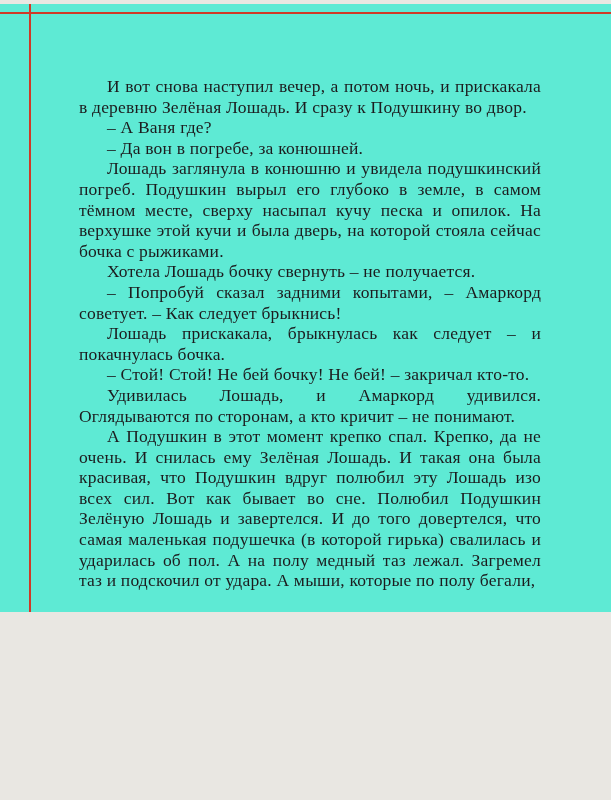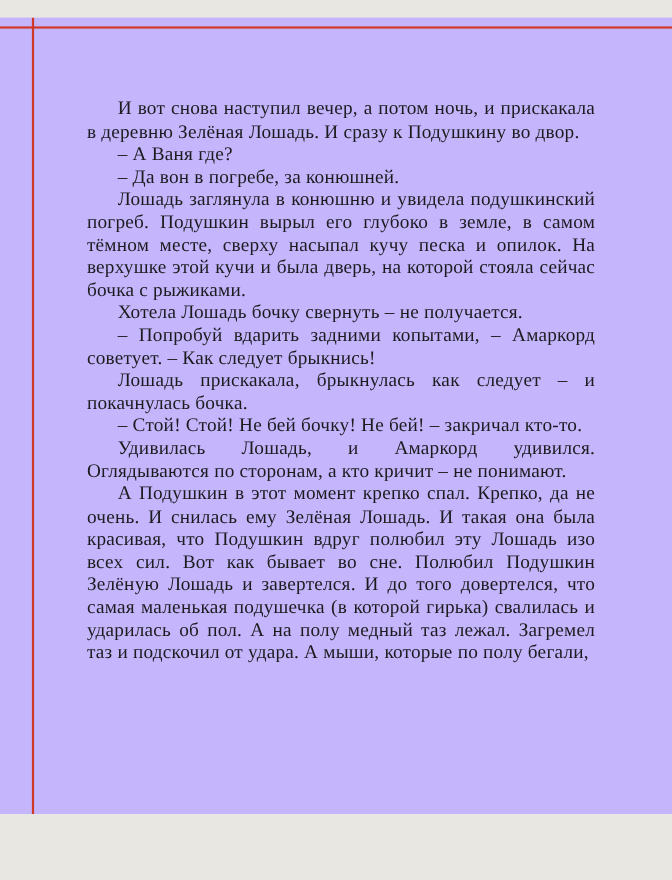--- a/index.html
+++ b/index.html
@@ -4,23 +4,23 @@
 <style>
   html, body {
     margin: 0;
     padding: 0;
     background: #e9e7e2;
     font-family: "Liberation Serif", "DejaVu Serif", serif;
   }
   .book-page {
     position: relative;
     width: 611px;
-    height: 724px;
-    margin: 16px auto;
-    background: #c4b5fd;
+    height: 608px;
+    margin: 4px auto;
+    background: #5eead4;
     overflow: hidden;
     box-sizing: border-box;
   }
   
   .frame-line-top {
     position: absolute;
     top: 8px;
     left: 0;
     width: 100%;
     height: 2px;
@@ -69,21 +69,21 @@
 
   <div class="frame-line-top"></div>
   <div class="frame-line-left"></div>
 
   <div class="story-text">
     <p>И вот снова наступил вечер, а потом ночь, и прискакала в деревню Зелёная Лошадь. И сразу к Подушкину во двор.</p>
     <p>– А Ваня где?</p>
     <p>– Да вон в погребе, за конюшней.</p>
     <p>Лошадь заглянула в конюшню и увидела подушкинский погреб. Подушкин вырыл его глубоко в земле, в самом тёмном месте, сверху насыпал кучу песка и опилок. На верхушке этой кучи и была дверь, на которой стояла сейчас бочка с рыжиками.</p>
     <p>Хотела Лошадь бочку свернуть – не получается.</p>
-    <p>– Попробуй вдарить задними копытами, – Амаркорд советует. – Как следует брыкнись!</p>
+    <p>– Попробуй сказал задними копытами, – Амаркорд советует. – Как следует брыкнись!</p>
     <p>Лошадь прискакала, брыкнулась как следует – и покачнулась бочка.</p>
     <p>– Стой! Стой! Не бей бочку! Не бей! – закричал кто-то.</p>
     <p>Удивилась Лошадь, и Амаркорд удивился. Оглядываются по сторонам, а кто кричит – не понимают.</p>
     <p>А Подушкин в этот момент крепко спал. Крепко, да не очень. И снилась ему Зелёная Лошадь. И такая она была красивая, что Подушкин вдруг полюбил эту Лошадь изо всех сил. Вот как бывает во сне. Полюбил Подушкин Зелёную Лошадь и завертелся. И до того довертелся, что самая маленькая подушечка (в которой гирька) свалилась и ударилась об пол. А на полу медный таз лежал. Загремел таз и подскочил от удара. А мыши, которые по полу бегали,</p>
   </div>
 
   <div class="page-number">39</div>
 
 </div>
 

